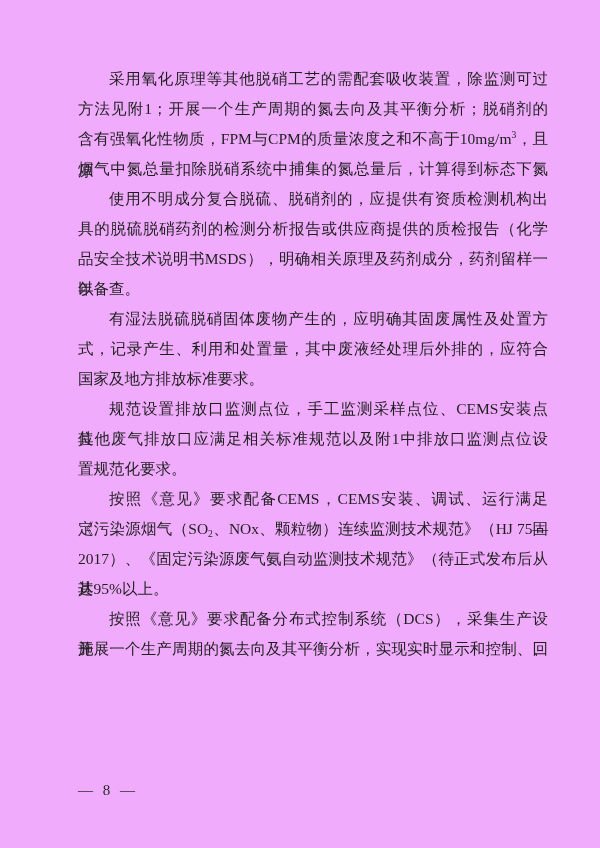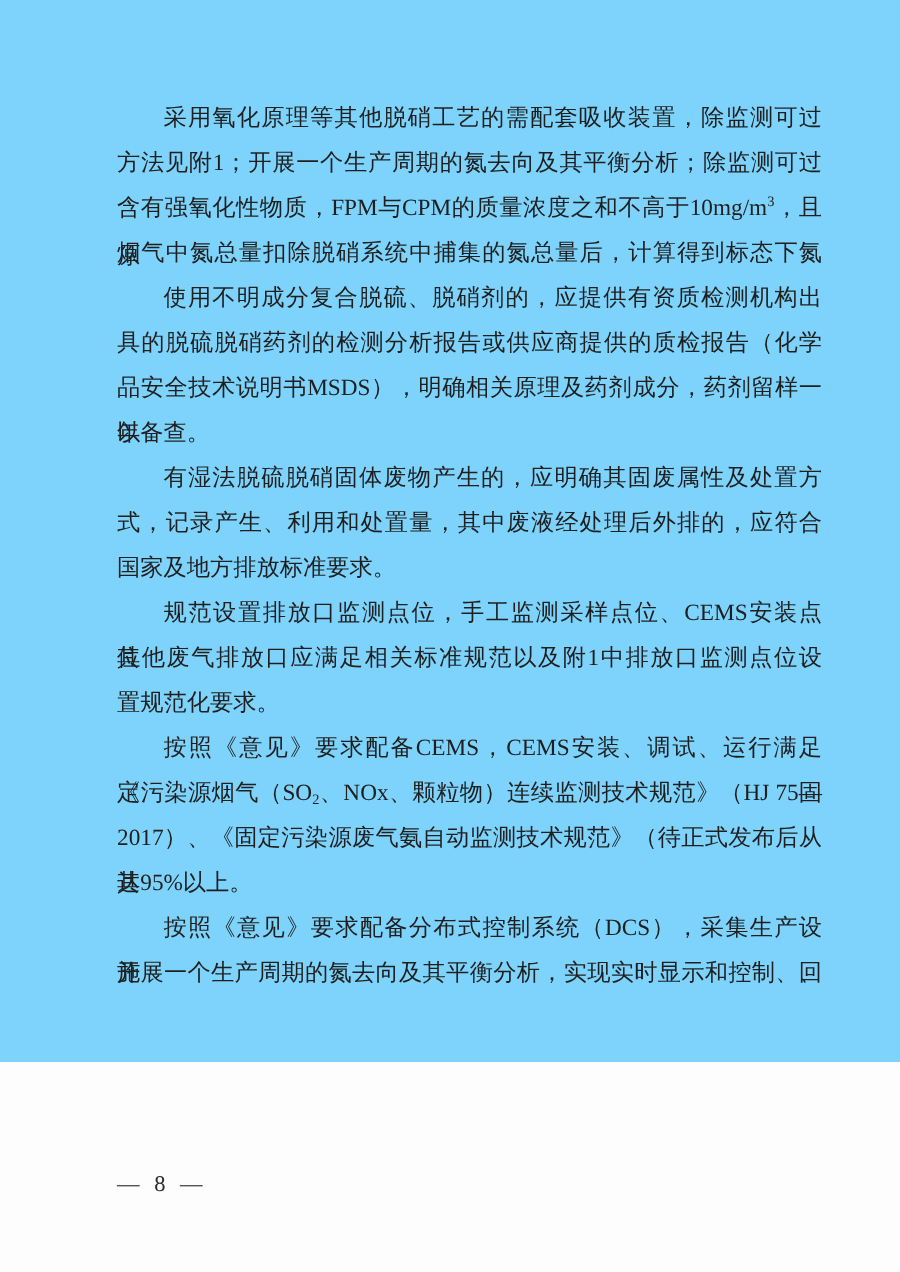--- a/index.html
+++ b/index.html
@@ -5,22 +5,22 @@
   html,body{margin:0;padding:0;}
   body{
     width:600px;height:848px;
     background:#fdfdfd;
     font-family:"Liberation Serif","DejaVu Serif",serif;
     color:#1f1f1f;
     overflow:hidden;
   }
   .page{
     position:relative;
-    width:600px;height:708px;
-    background:#7dd3fc;
+    width:600px;height:848px;
+    background:#f0abfc;
   }
   .text-block{
     position:absolute;
     left:78px;top:64px;width:470px;
   }
   .line{
     margin:0;
     height:30px;
     line-height:30px;
     font-size:15.5px;
@@ -51,21 +51,21 @@
     text-align:left;
   }
 </style>
 </head>
 <body>
 
 <div class="page">
   <div class="text-block">
 
     <p class="line indent"><span>采用氧化原理等其他脱硝工艺的需配套吸收装置，除监测可过</span></p>
-    <p class="line"><span>方法见附1；开展一个生产周期的氮去向及其平衡分析；除监测可过</span></p>
+    <p class="line"><span>方法见附1；开展一个生产周期的氮去向及其平衡分析；脱硝剂的</span></p>
 
 
     <p class="line"><span>含有强氧化性物质，FPM与CPM的质量浓度之和不高于10mg/m</span><sup class="small">3</sup><span>，且原</span></p>
 
     <p class="line"><span>烟气中氮总量扣除脱硝系统中捕集的氮总量后，计算得到标态下氮</span></p>
 
     <p class="line indent"><span>使用不明成分复合脱硫、脱硝剂的，应提供有资质检测机构出</span></p>
     <p class="line"><span>具的脱硫脱硝药剂的检测分析报告或供应商提供的质检报告（化学</span></p>
     <p class="line"><span>品安全技术说明书MSDS），明确相关原理及药剂成分，药剂留样一年</span></p>
     <p class="line end"><span>以备查。</span></p>

